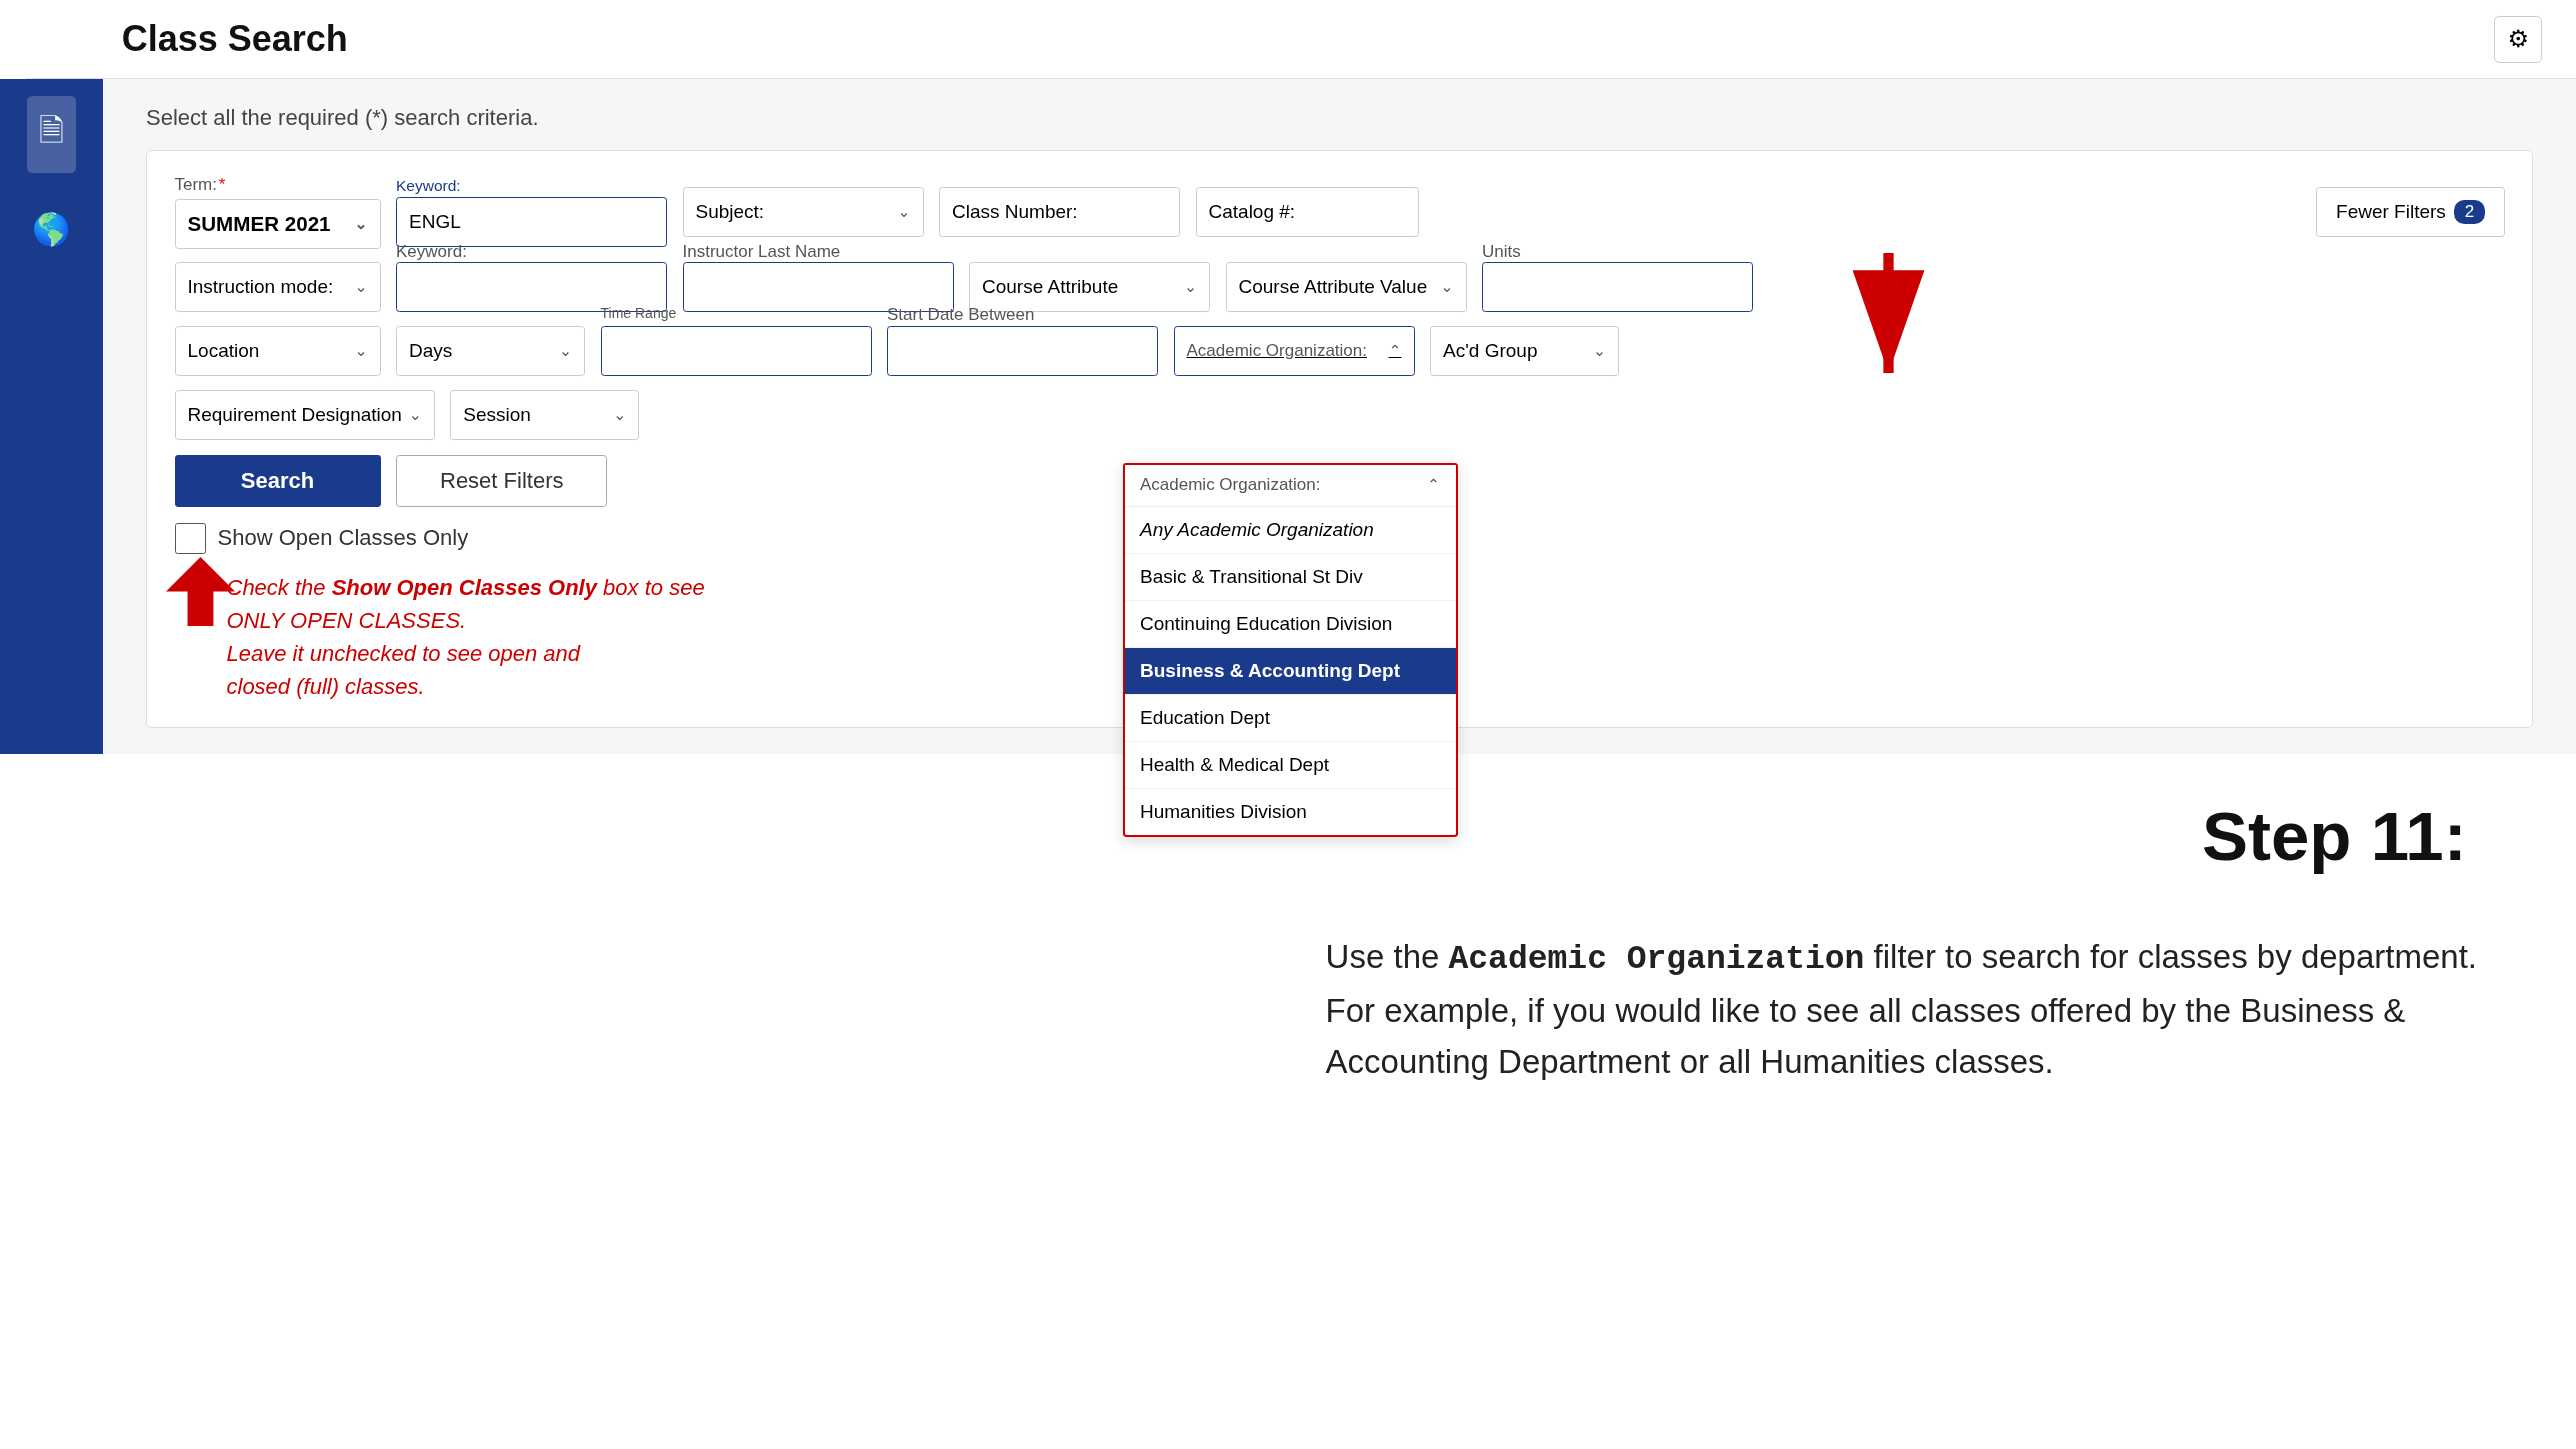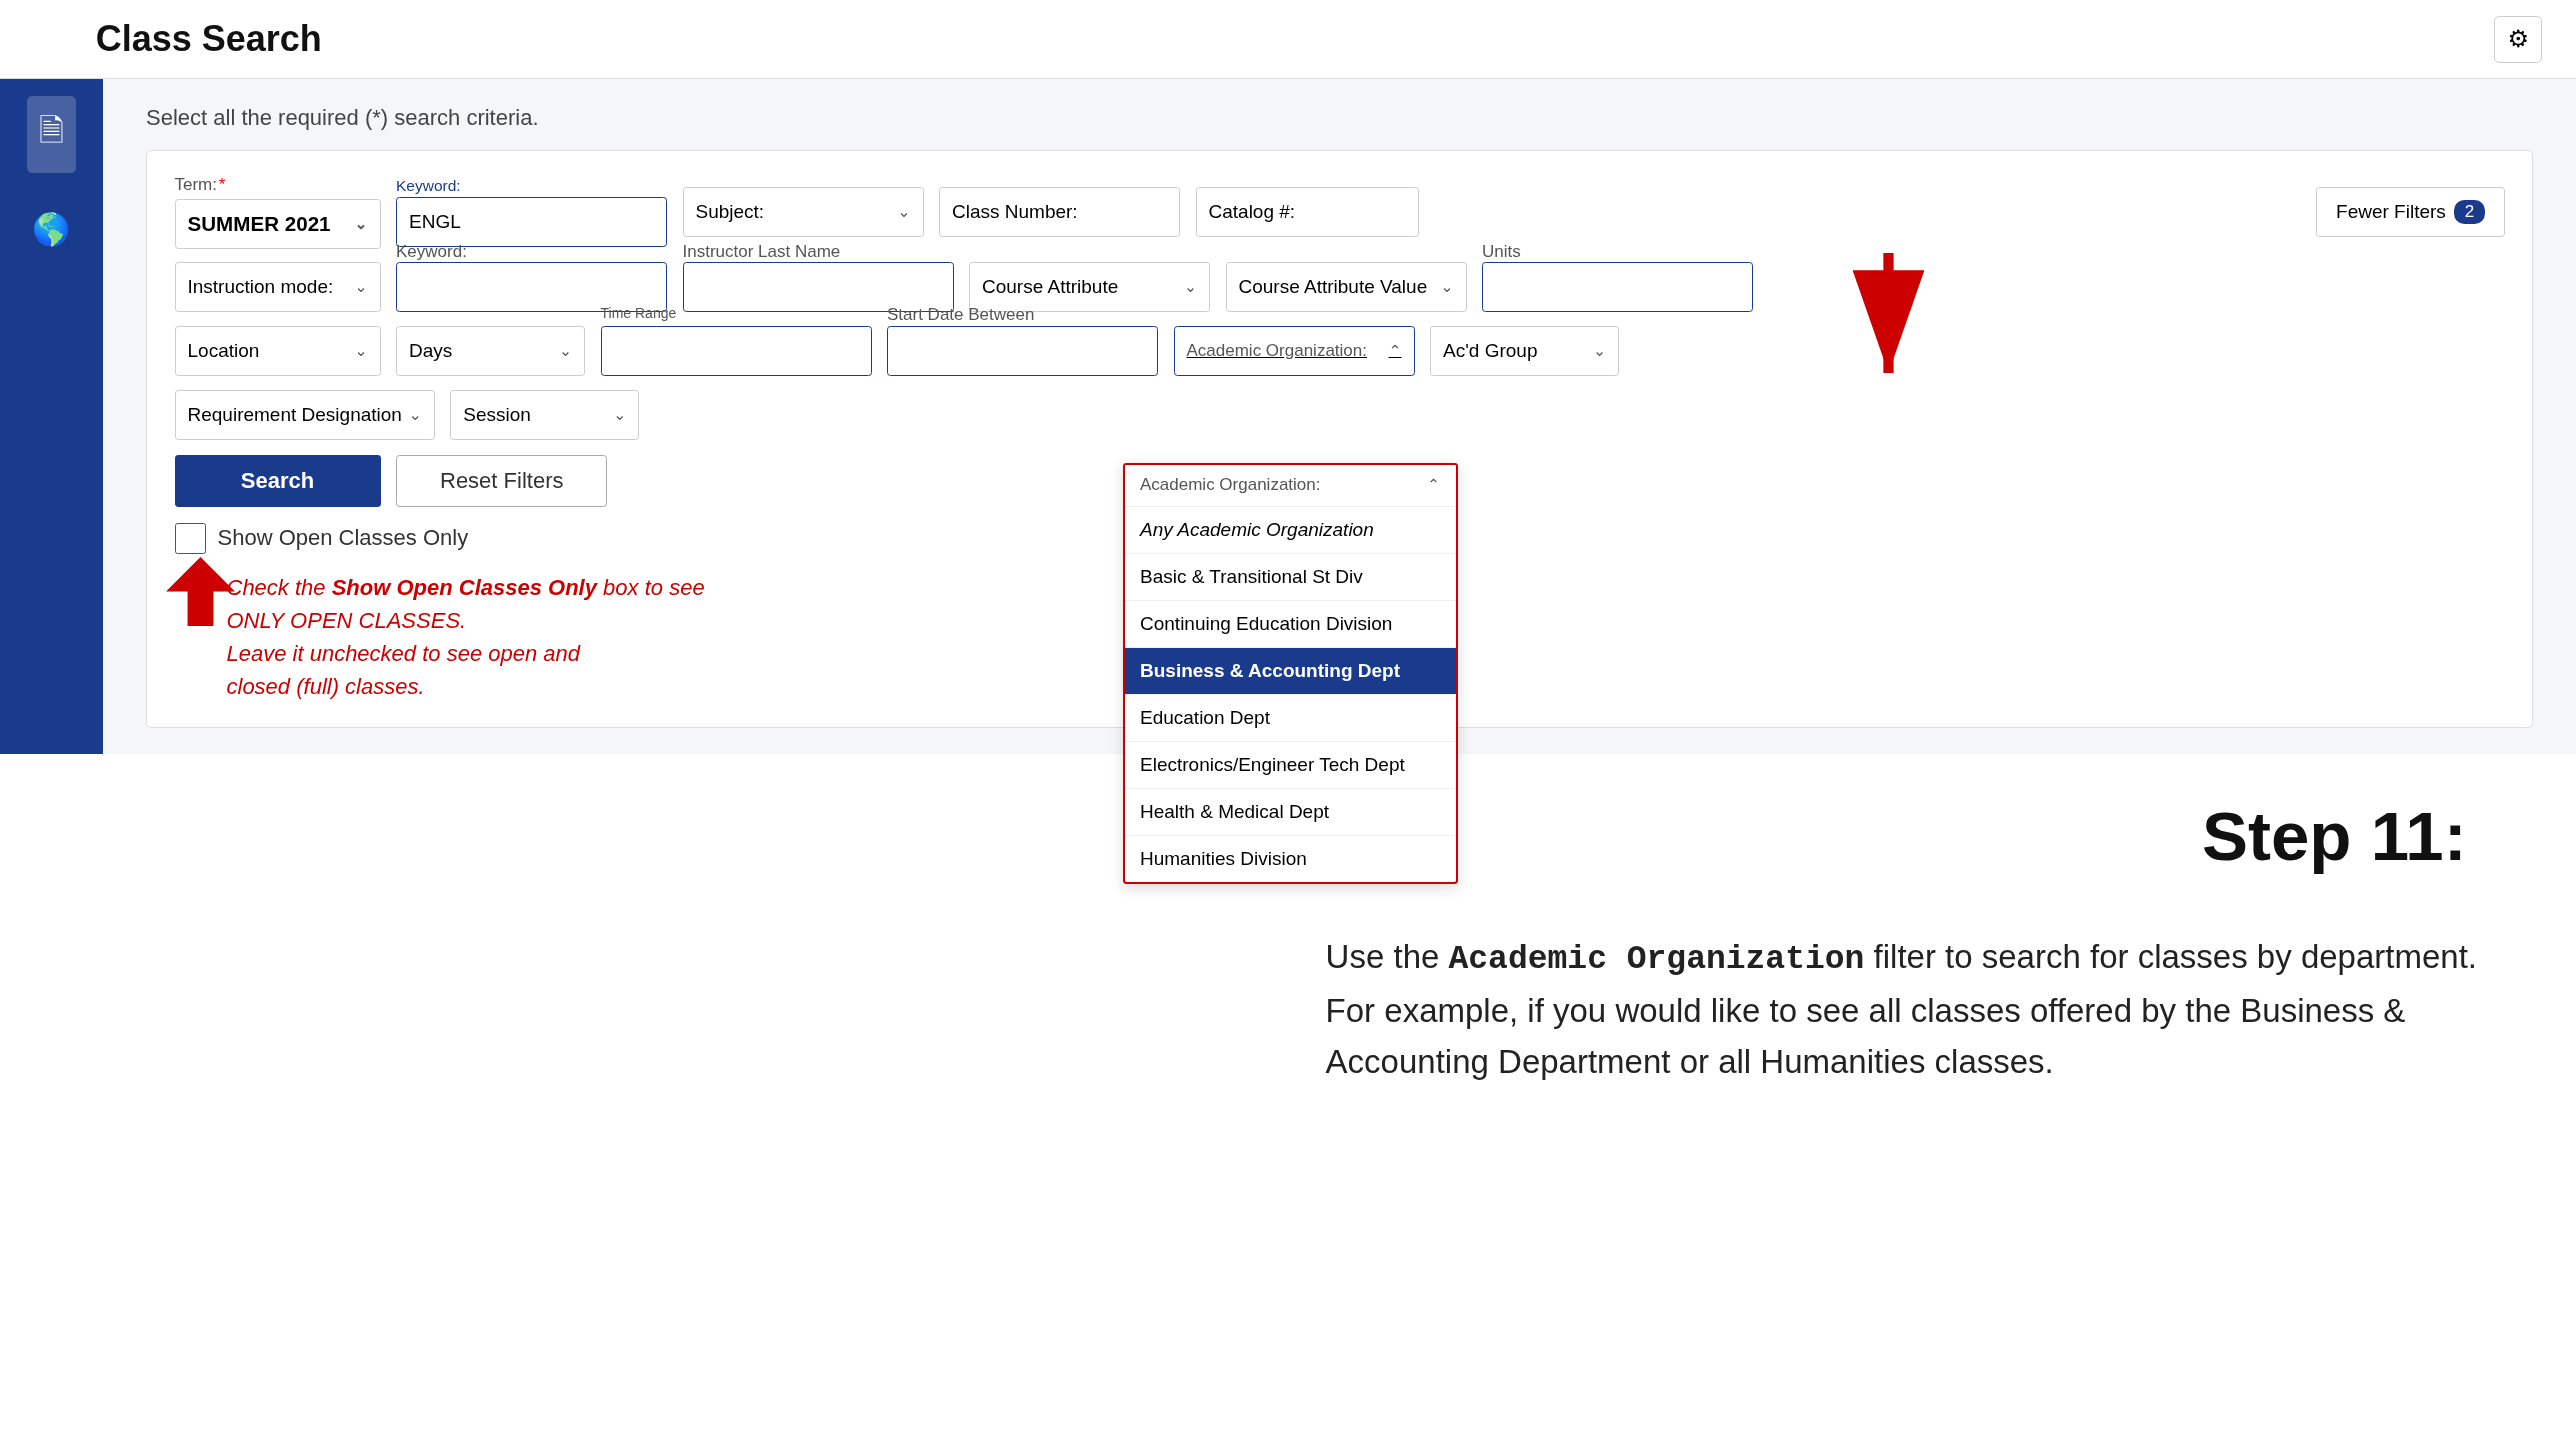--- a/index.html
+++ b/index.html
@@ -6,20 +6,21 @@
     body { font-family: Arial, sans-serif; background: #fff; width: 2576px; min-height: 1449px; }
 
     
     .header {
       display: flex;
       align-items: center;
       background: #fff;
       padding: 15.5px 34px;
       border-bottom: 0.9px solid #ddd;
       position: relative;
+      margin-left: 26px;
     }
     .header-title {
       font-size: 36px;
       font-weight: bold;
       color: #111;
       margin-left: 17px;
     }
     .gear-btn {
       margin-left: auto;
       border: 1.7px solid #ccc;
@@ -489,21 +490,20 @@
             <div class="dropdown-popup">
               <div class="dropdown-header">
                 <span class="dropdown-header-label">Academic Organization:</span>
                 <span class="dropdown-chevron-up">⌃</span>
               </div>
               <div class="dropdown-item italic">Any Academic Organization</div>
               <div class="dropdown-item">Basic &amp; Transitional St Div</div>
               <div class="dropdown-item">Continuing Education Division</div>
               <div class="dropdown-item selected">Business &amp; Accounting Dept</div>
               <div class="dropdown-item">Education Dept</div>
-              <div class="dropdown-item">Electronics/Engineer Tech Dept</div>
               <div class="dropdown-item">Health &amp; Medical Dept</div>
               <div class="dropdown-item">Humanities Division</div>
             </div>
           </div>
 
           <div class="filter-field">
             <div class="select-box" style="min-width:189px;">
               <span>Ac'd Group</span>
               <span class="chevron">⌄</span>
             </div>

